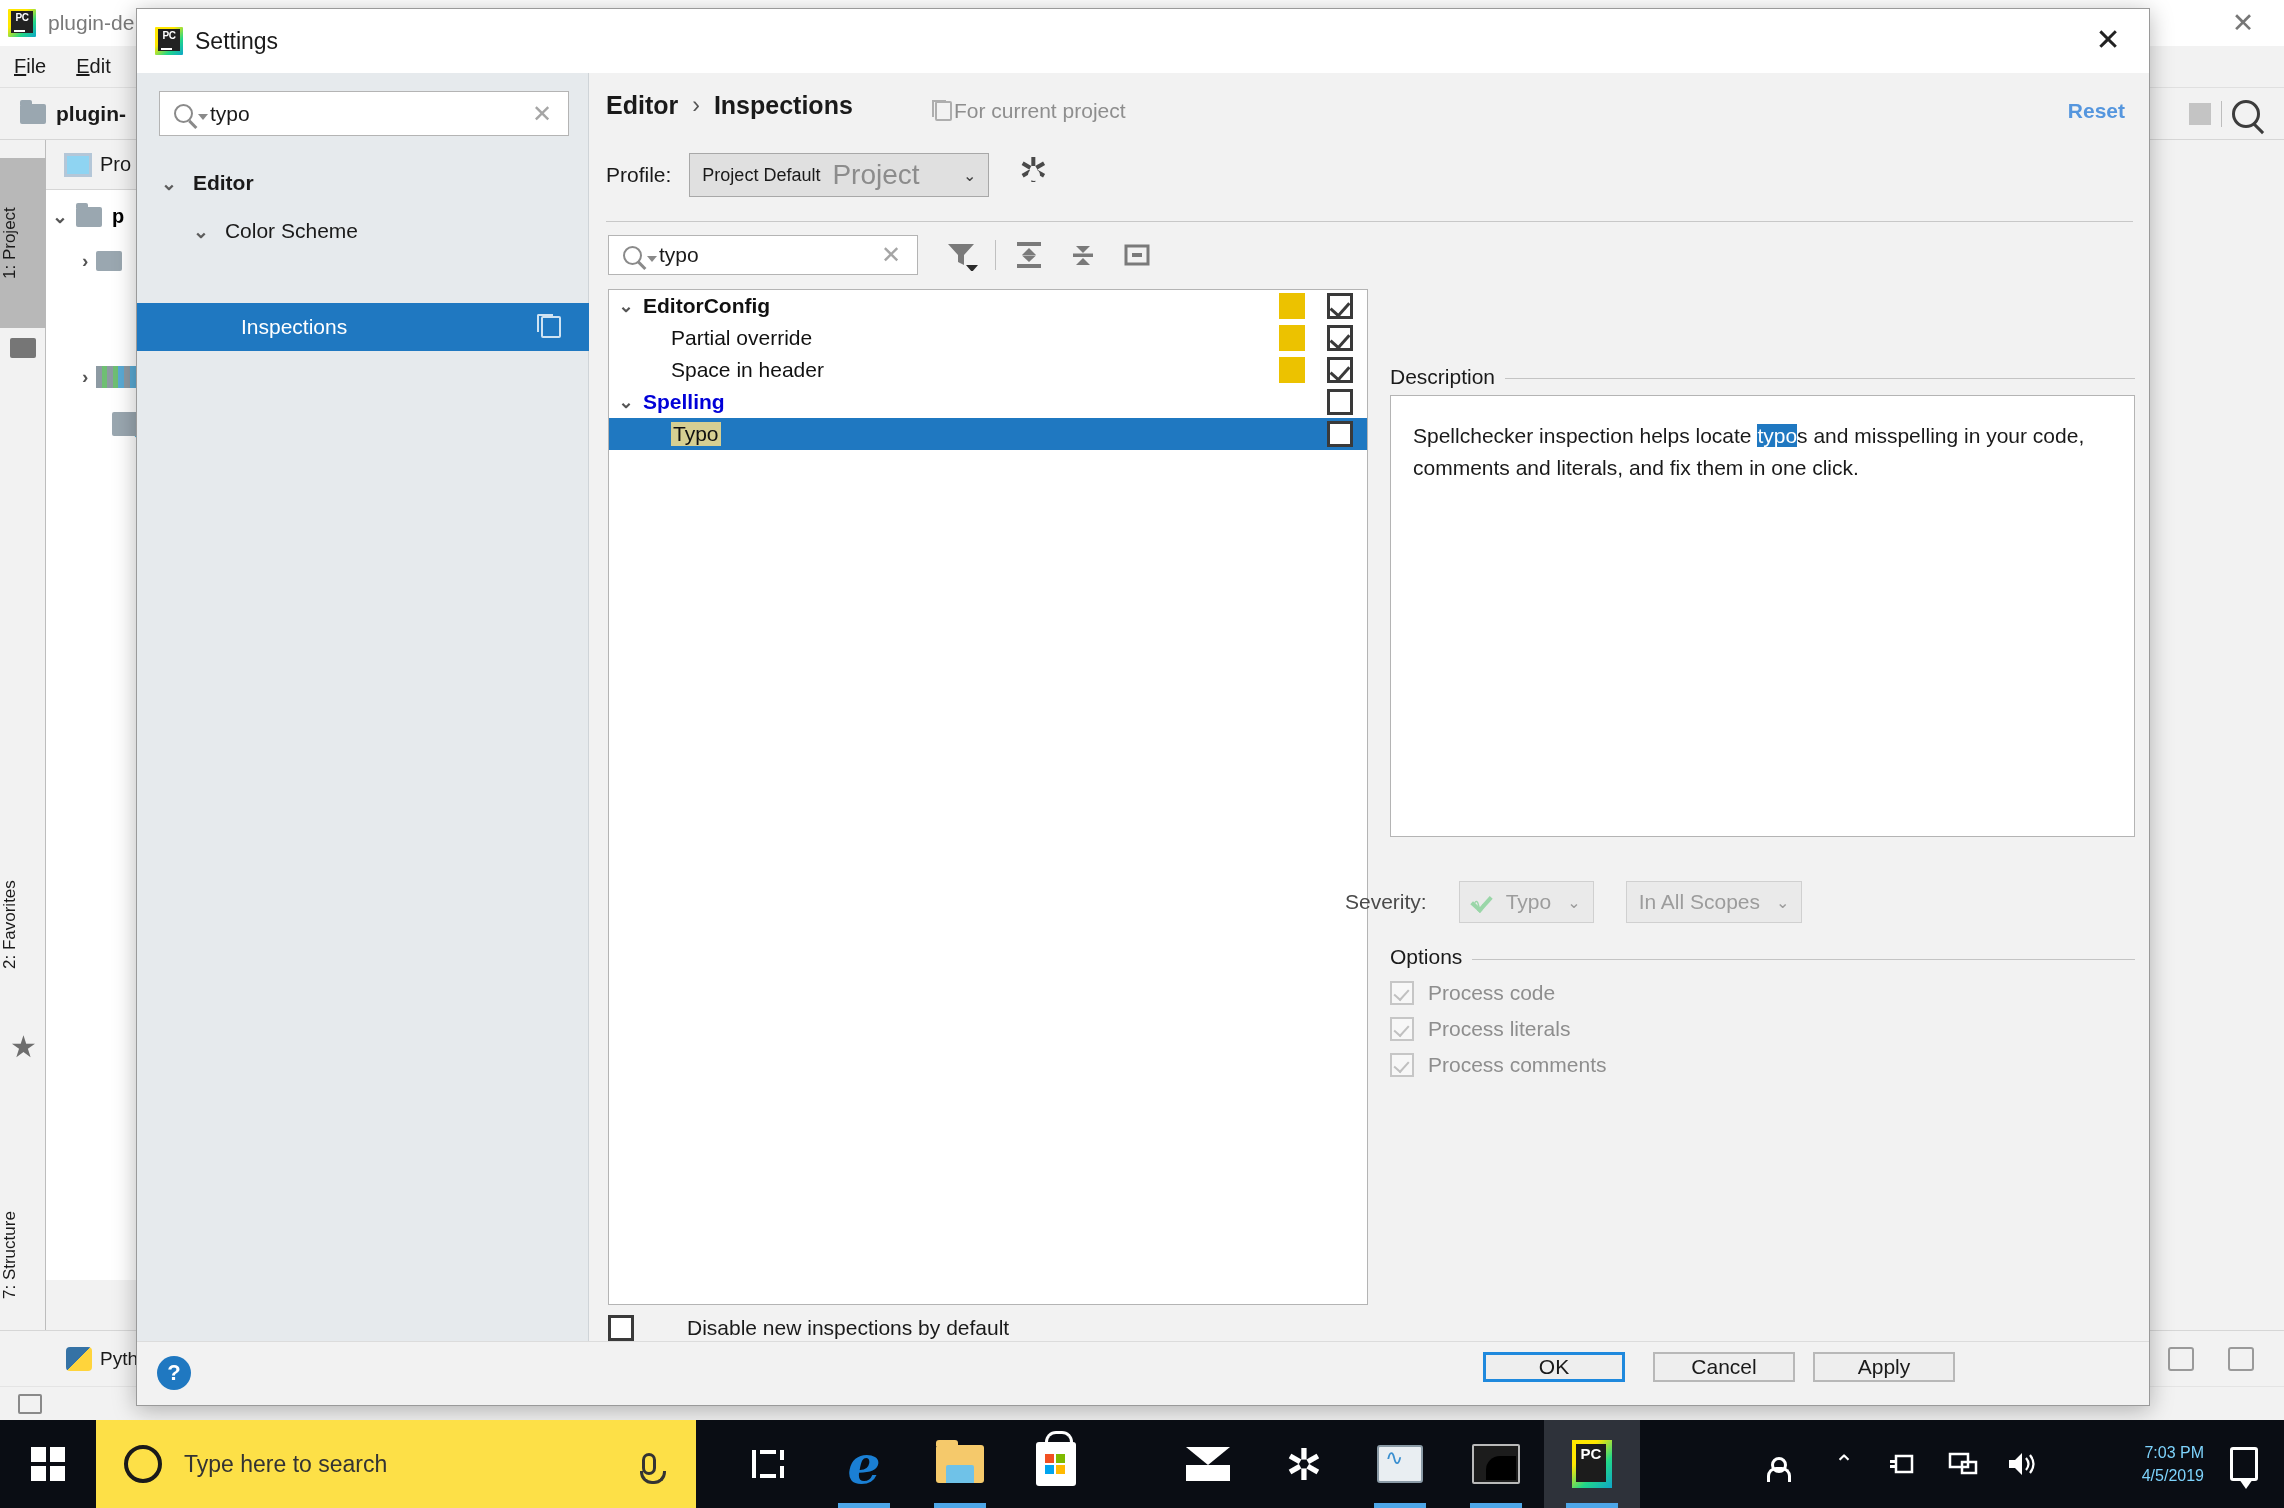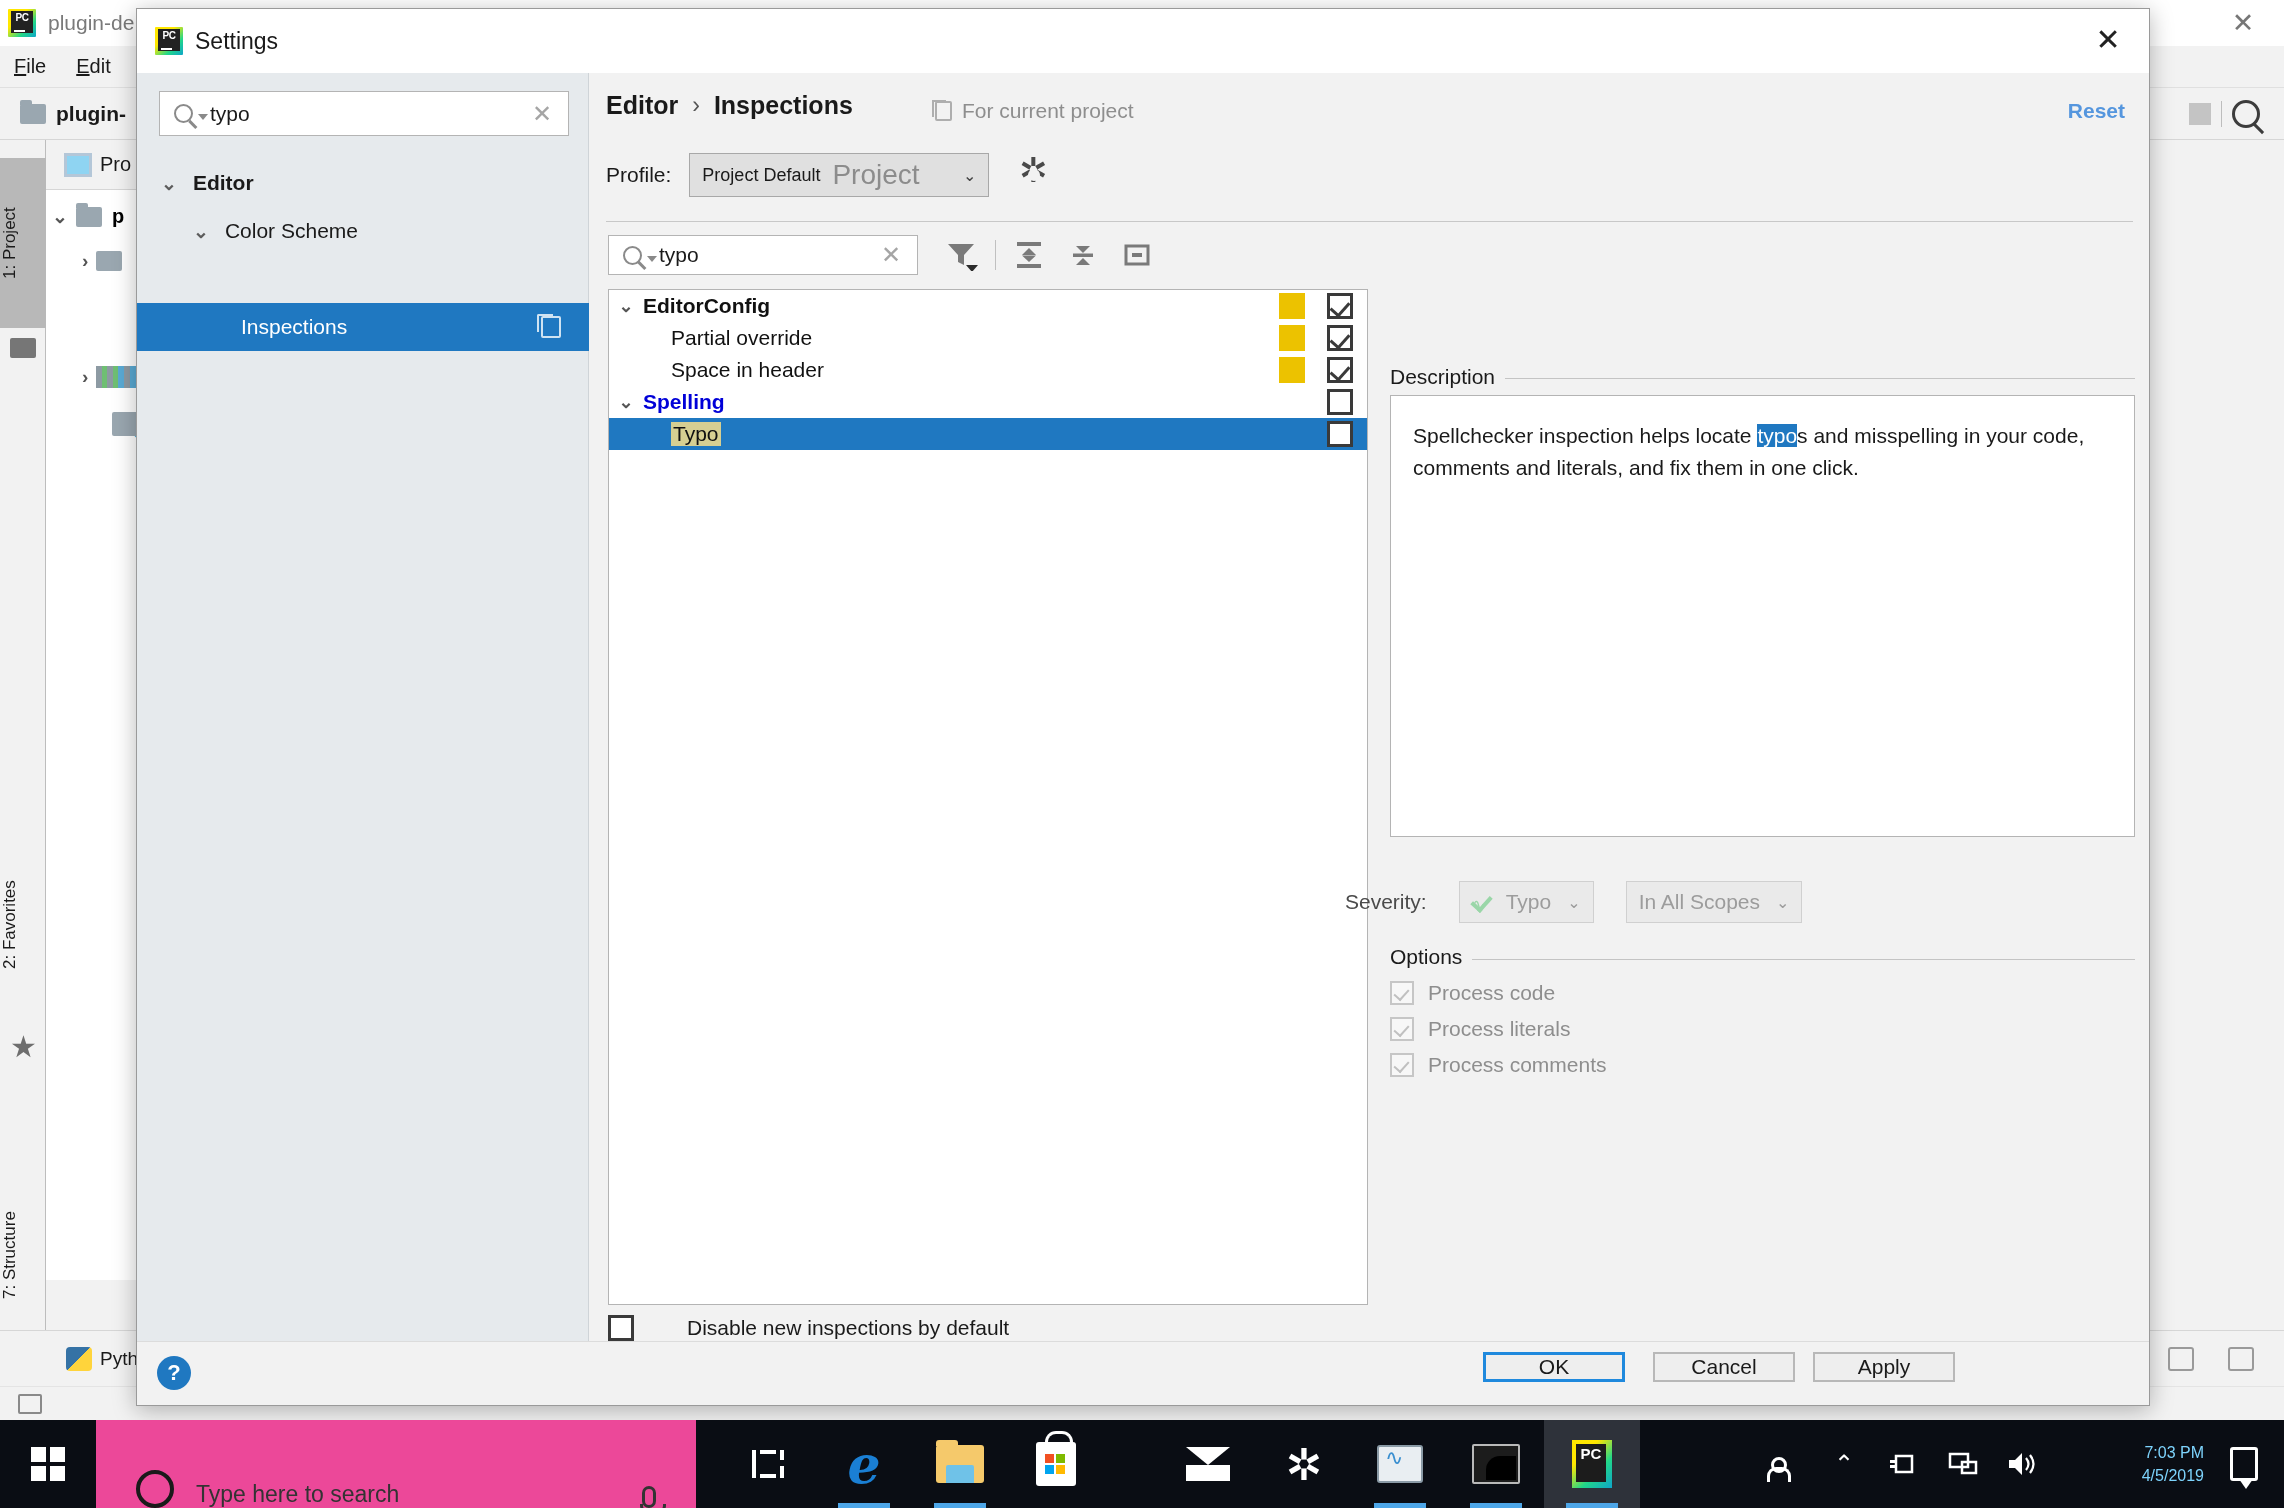--- a/index.html
+++ b/index.html
@@ -168,21 +168,21 @@
     content:""; position:absolute; left:-6px; top:-4px; width:14px; height:16px;
     border:2px solid #cfe3f2; border-right:none; border-bottom:none; border-radius:2px 0 0 0;
   }
 
   
   .cfg-pane { position: absolute; left: 453px; top: 0; width: 1559px; height: 1268px; background: #f2f2f2; }
   .crumb { position: absolute; left: 16px; top: 18px; display: flex; align-items: center; gap: 14px; }
   .crumb span { font-size: 25px; font-weight: bold; color: #1a1a1a; }
   .crumb .sep { font-weight: normal; font-size: 23px; color: #555; }
   .for-proj {
-    position: absolute; left: 345px; top: 26px; display: flex; align-items: center; gap: 10px;
+    position: absolute; left: 345px; top: 26px; display: flex; align-items: center; gap: 2px;
     font-size: 21px; color: #8e8e8e;
   }
   .doc-icon {
     width: 17px; height: 20px; border: 2px solid #aeaeae; border-radius: 2px; position: relative; flex: none;
   }
   .doc-icon::before {
     content:""; position:absolute; left:-5px; top:-3px; width:12px; height:15px;
     border:2px solid #aeaeae; border-right:none; border-bottom:none;
   }
   .reset-link { position: absolute; right: 24px; top: 26px; font-size: 21px; font-weight: bold; color: #5596de; }
@@ -302,22 +302,22 @@
     display: flex; align-items: center; justify-content: center;
   }
   .fbtn.primary { border-color: #1f89dd; border-width: 3px; }
 
   
   .taskbar { position: absolute; left: 0; top: 1420px; width: 2284px; height: 88px; background: #0a0d14; }
   .start-btn { position:absolute; left:0; top:0; width: 96px; height:88px; display:flex;align-items:center;justify-content:center;}
   .win-logo { width: 34px; height: 34px; display: grid; grid-template-columns: 1fr 1fr; grid-template-rows: 1fr 1fr; gap: 4px; }
   .win-logo i { background: #ffffff; display:block; }
   .tb-searchbox {
-    position: absolute; left: 96px; top: 0; width: 600px; height: 88px; background: #ec4899;
-    display: flex; align-items: flex-end; padding-left: 12px;
+    position: absolute; left: 96px; top: 0; width: 600px; height: 88px; background: #fde047;
+    display: flex; align-items: center;
   }
   .cortana { width: 38px; height: 38px; border: 4px solid #1a1a1a; border-radius: 50%; margin-left: 28px; flex:none;}
   .tb-ph { margin-left: 22px; font-size: 23px; color: #333; }
   .mic { position: absolute; right: 40px; width: 14px; height: 22px; border: 3px solid #333; border-radius: 7px; }
   .mic::after { content:""; position:absolute; left:-5px; bottom:-12px; width:20px;height:10px;border:3px solid #333;border-top:none;border-radius:0 0 12px 12px;}
   .tb-icon { position: absolute; top: 0; width: 96px; height: 88px; display: flex; align-items: center; justify-content: center; }
   .tb-icon.active { background: #2e323a; }
   .tb-underline { position: absolute; bottom: 0; left: 22px; width: 52px; height: 5px; background: #4da6e8; }
   .tray { position: absolute; right: 0; top: 0; height: 88px; display: flex; align-items: center; gap: 0; }
   .tray-item { width: 60px; height: 88px; display: flex; align-items: center; justify-content: center; color: #fff; font-size: 24px; }

